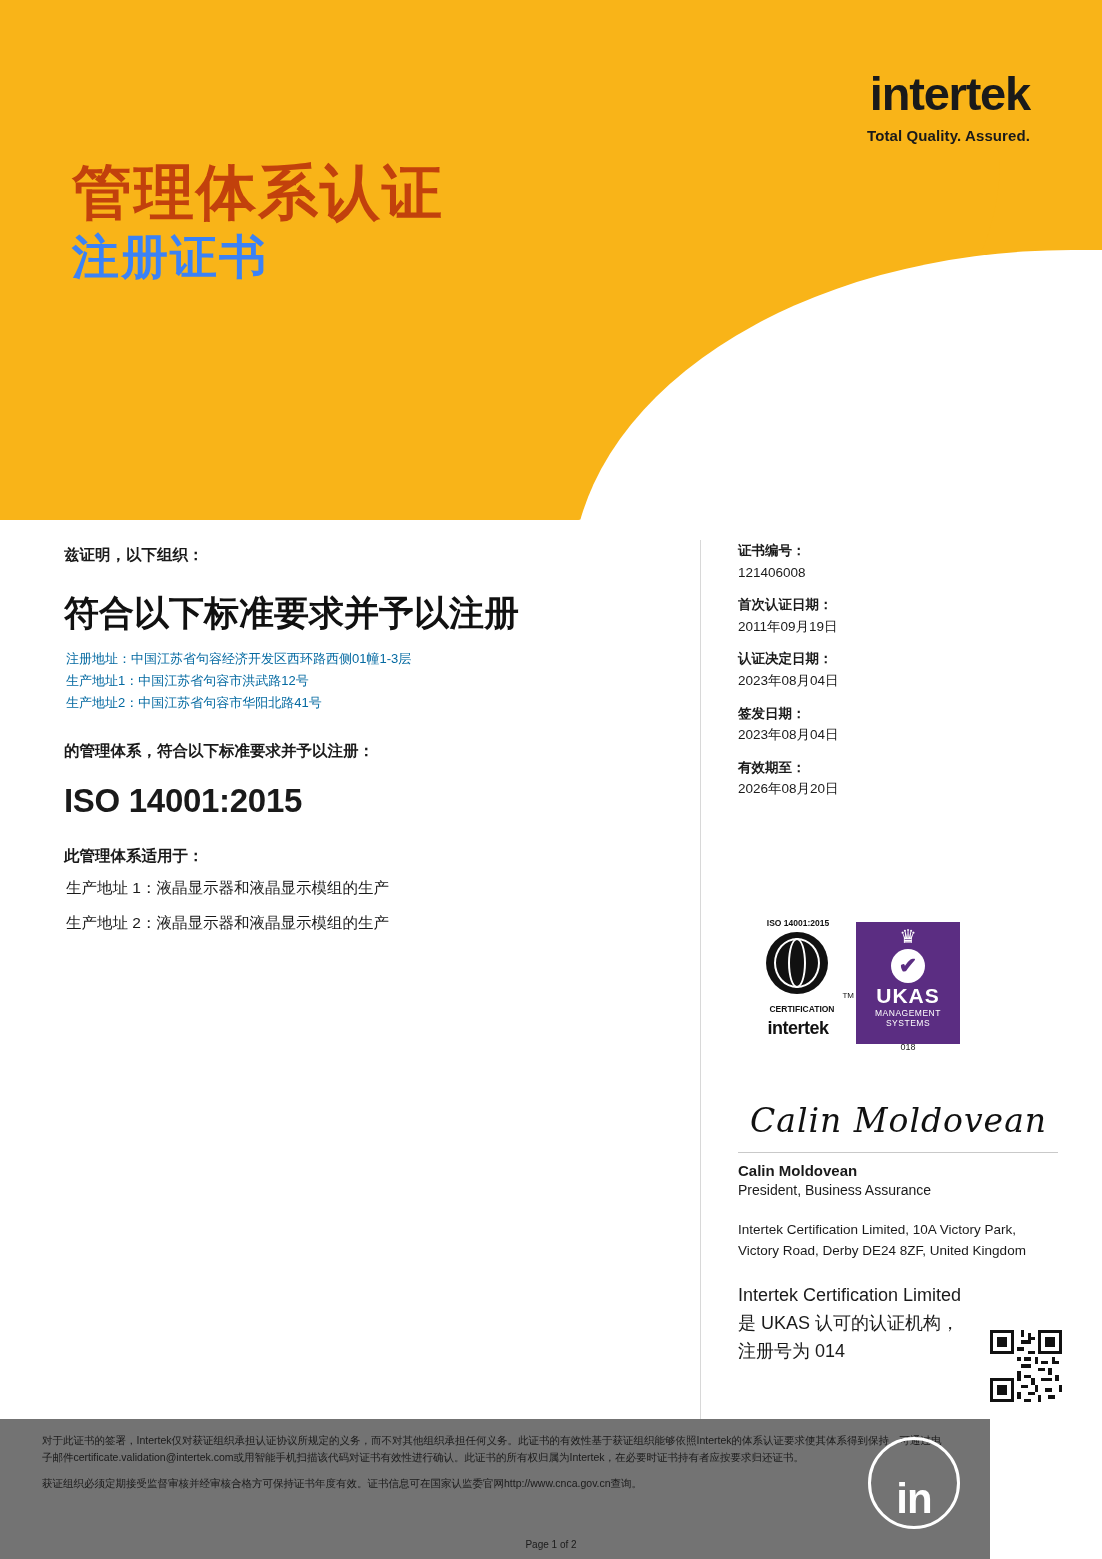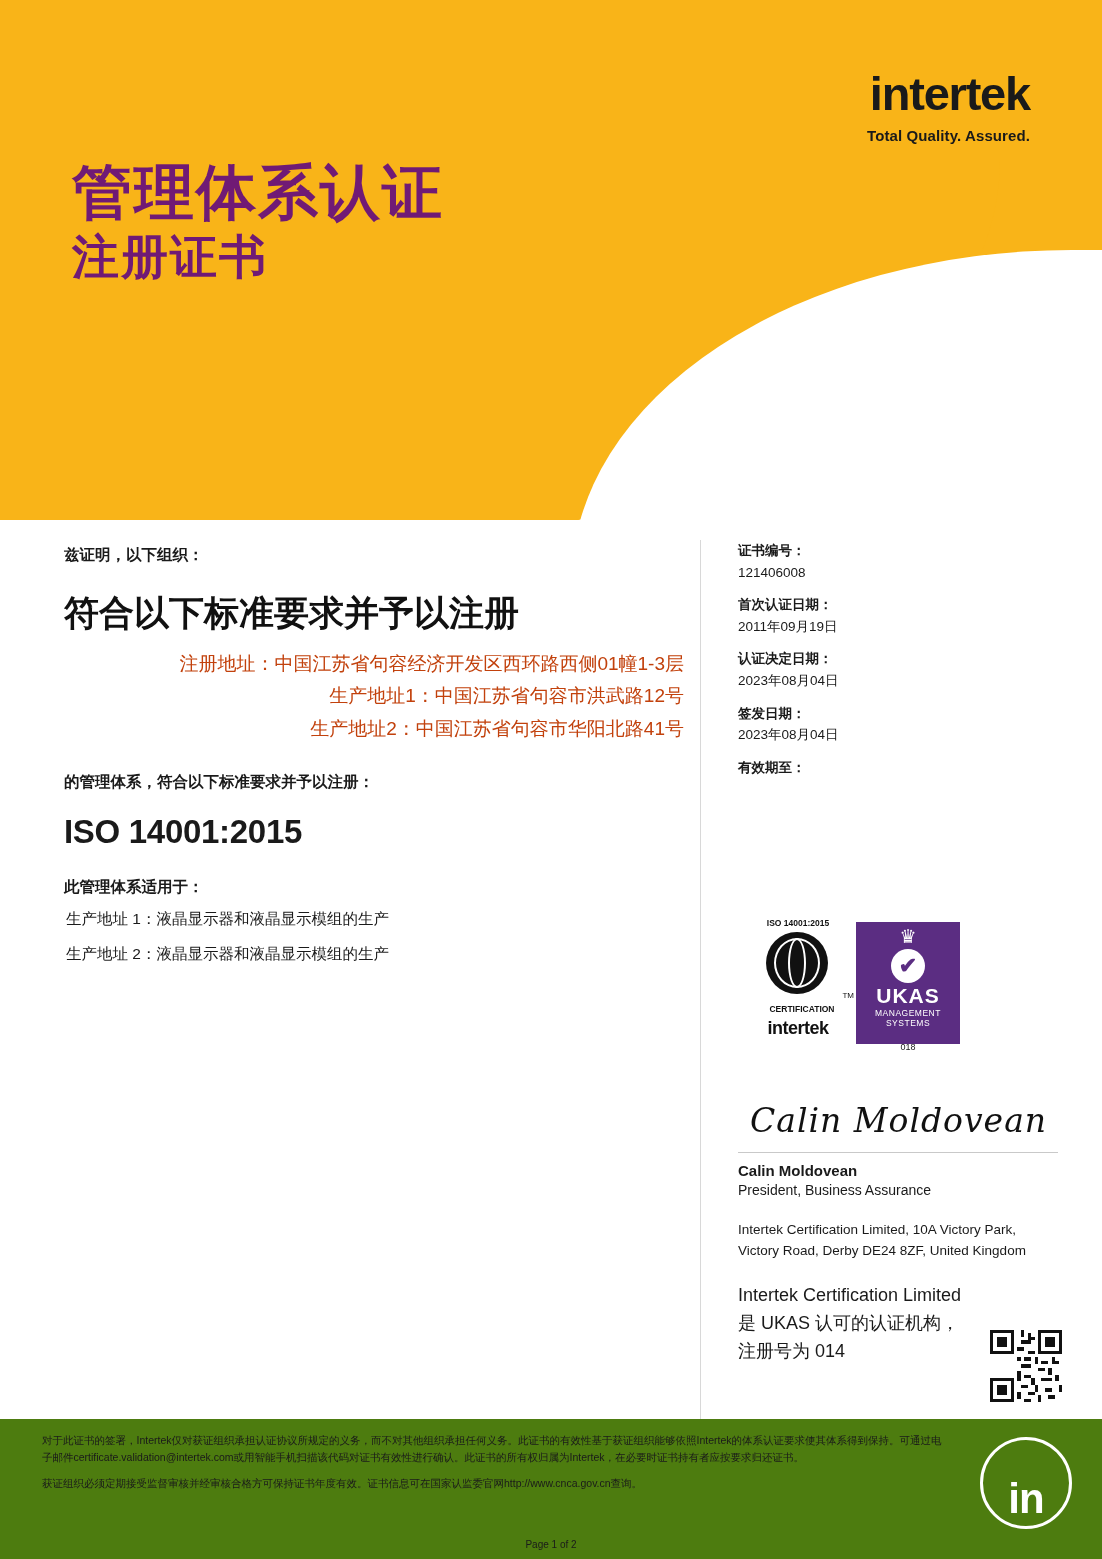--- a/index.html
+++ b/index.html
@@ -96,28 +96,28 @@
 
   .title-block {
     position: absolute;
     left: 72px;
     top: 160px;
     z-index: 6;
   }
   .title-line1 {
     font-size: 60px;
     font-weight: bold;
-    color: #701a75;
+    color: #c2410c;
     letter-spacing: 2px;
     line-height: 1.1;
   }
   .title-line2 {
     font-size: 47px;
     font-weight: bold;
-    color: #701a75;
+    color: #3b82f6;
     letter-spacing: 2px;
     line-height: 1.15;
     margin-top: 4px;
   }
 
   
   .left-col {
     position: absolute;
     left: 64px;
     top: 545px;
@@ -131,25 +131,24 @@
   }
   .org-name {
     font-size: 35px;
     font-weight: bold;
     color: #111;
     line-height: 1.42;
     margin-top: 22px;
     margin-bottom: 10px;
   }
   .addr-line {
-    font-size: 19px;
-    color: #c2410c;
+    font-size: 13px;
+    color: #0369a1;
     line-height: 1.72;
     padding-left: 2px;
-    text-align: right;
   }
   .sect-label {
     font-size: 15.5px;
     font-weight: bold;
     margin-top: 26px;
   }
   .standard {
     font-size: 33px;
     font-weight: bold;
     margin-top: 20px;
@@ -367,23 +366,23 @@
     width: 72px;
     height: 72px;
   }
   .qr svg { display:block; }
 
   
   .footer {
     position: absolute;
     left: 0;
     bottom: 0;
-    width: 1102px;
+    width: 990px;
     height: 140px;
-    background: #4d7c0f;
+    background: #737373;
   }
   .footer-text {
     position: absolute;
     left: 42px;
     top: 13px;
     width: 900px;
     font-size: 10.5px;
     line-height: 1.62;
     color: #1a1a1a;
   }
@@ -471,20 +470,21 @@
   <div class="meta-item">
     <div class="meta-key">认证决定日期：</div>
     <div class="meta-val">2023年08月04日</div>
   </div>
   <div class="meta-item">
     <div class="meta-key">签发日期：</div>
     <div class="meta-val">2023年08月04日</div>
   </div>
   <div class="meta-item">
     <div class="meta-key">有效期至：</div>
+    <div class="meta-val">2026年08月20日</div>
   </div>
 </div>
 
 <div class="marks">
   <div class="iso-mark">
     <div class="globe-wrap">
       <div class="iso-top">ISO 14001:2015</div>
       <div class="globe"></div>
       <div class="iso-bottom">CERTIFICATION</div>
       <div class="iso-tm">TM</div>

